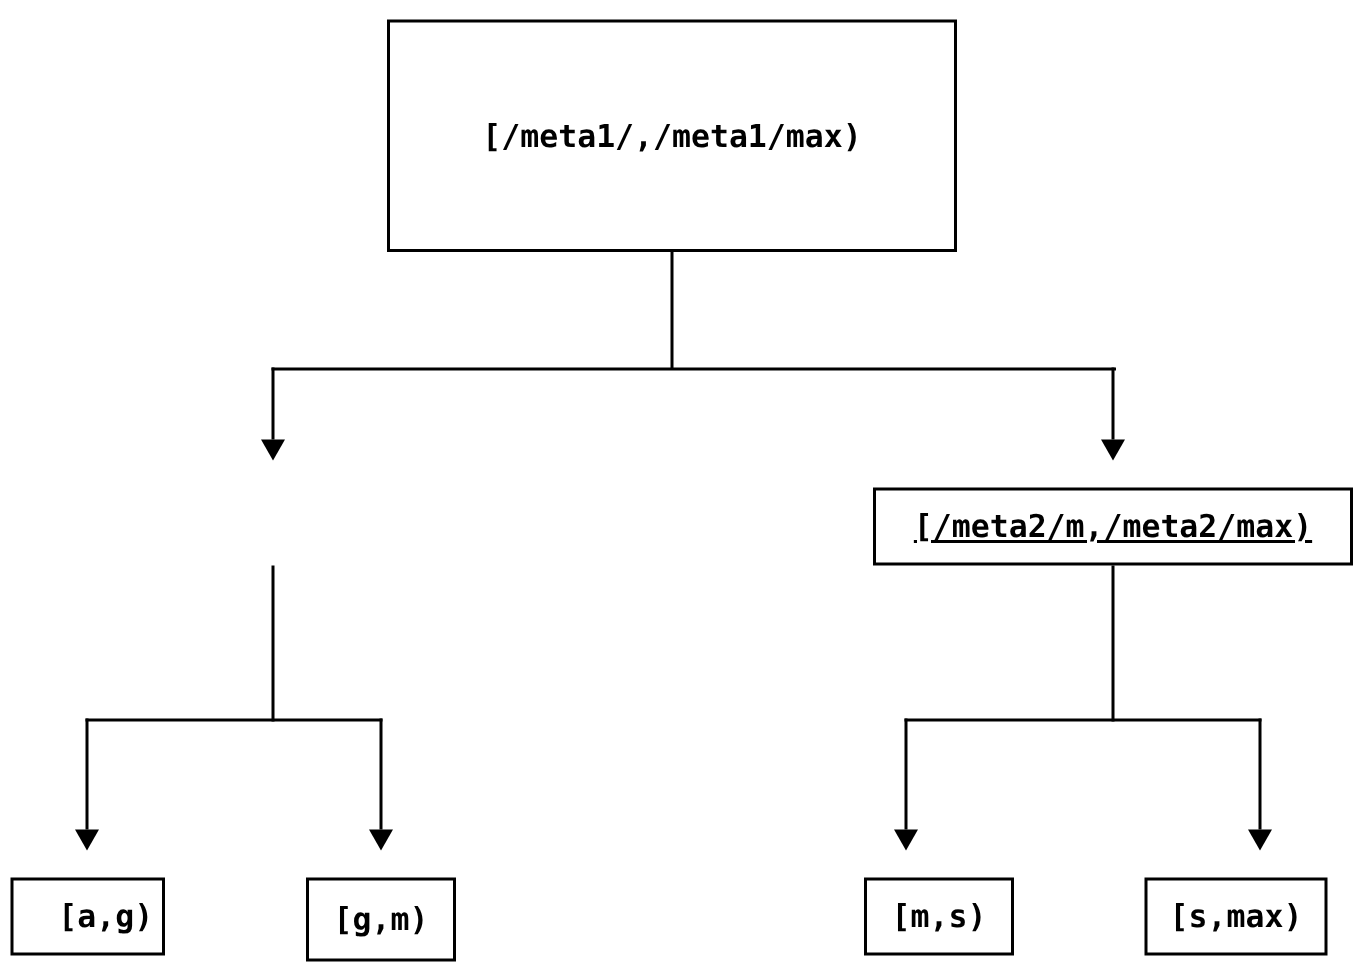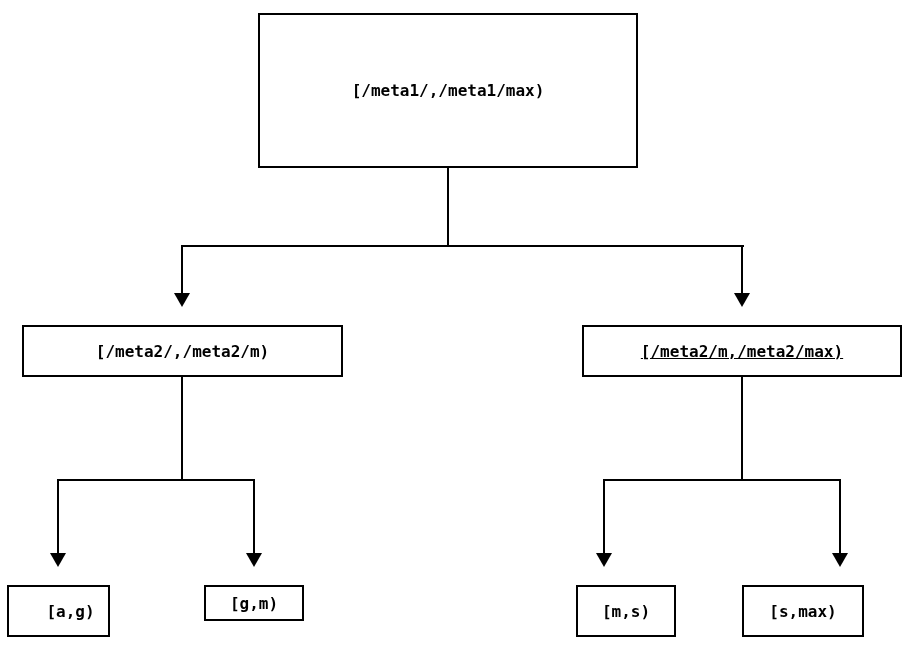--- a/index.html
+++ b/index.html
@@ -22,31 +22,31 @@
     overflow: hidden;
   }
   .node {
     position: absolute;
     box-sizing: border-box;
     border: 2px solid var(--line);
     background: var(--background);
     display: flex;
     align-items: center;
     justify-content: center;
-    font-size: 16px;
+    font-size: 21px;
     font-weight: bold;
     white-space: nowrap;
   }
   .node.root   { left: 258px; top: 13px;  width: 380px; height: 155px; }
   .node.l2l    { left: 22px;  top: 325px; width: 321px; height: 52px; }
   .node.l2r    { left: 582px; top: 325px; width: 320px; height: 52px; text-decoration: underline; }
   .node.leaf1  { left: 7px;   top: 585px; width: 103px; height: 52px; padding-left: 24px; }
-  .node.leaf2  { left: 204px; top: 585px; width: 100px; height: 36px; }
+  .node.leaf2  { left: 204px; top: 585px; width: 100px; height: 56px; }
   .node.leaf3  { left: 576px; top: 585px; width: 100px; height: 52px; }
-  .node.leaf4  { left: 742px; top: 585px; width: 122px; height: 52px; }
+  .node.leaf4  { left: 763px; top: 585px; width: 122px; height: 52px; }
 
   .line {
     position: absolute;
     background: var(--line);
   }
   
   .v-root   { left: 447px; top: 168px; width: 2px; height: 78px; }
   .h-top    { left: 181px; top: 245px; width: 563px; height: 2px; }
   .v-l1     { left: 181px; top: 245px; width: 2px; height: 48px; }
   .v-r1     { left: 741px; top: 245px; width: 2px; height: 48px; }
@@ -75,21 +75,20 @@
   .a-leaf2 { left: 246px; top: 553px; }
   .a-leaf3 { left: 596px; top: 553px; }
   .a-leaf4 { left: 832px; top: 553px; }
 </style>
 </head>
 <body>
 
 <div class="diagram">
 
   <div class="node root">[/meta1/,/meta1/max)</div>
-  <div class="node l2l">[/meta2/,/meta2/m)</div>
   <div class="node l2r">[/meta2/m,/meta2/max)</div>
   <div class="node leaf1">[a,g)</div>
   <div class="node leaf2">[g,m)</div>
   <div class="node leaf3">[m,s)</div>
   <div class="node leaf4">[s,max)</div>
 
   <div class="line v-root"></div>
   <div class="line h-top"></div>
   <div class="line v-l1"></div>
   <div class="line v-r1"></div>

